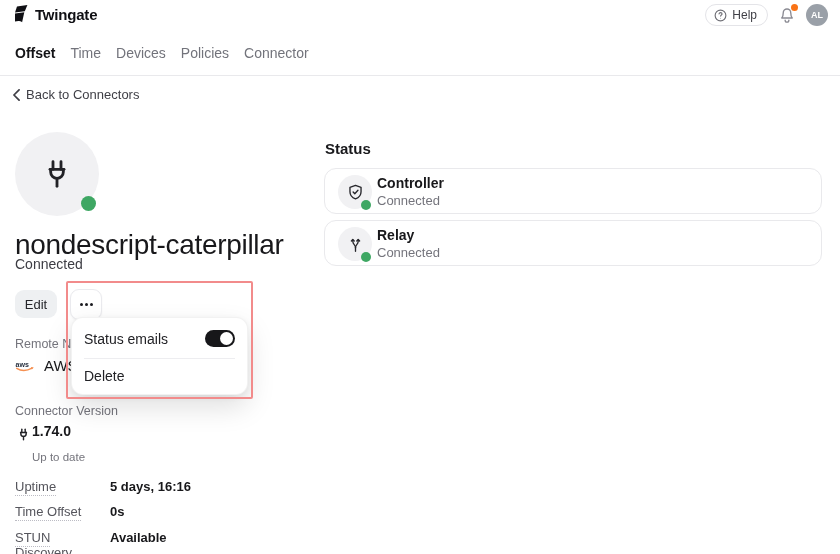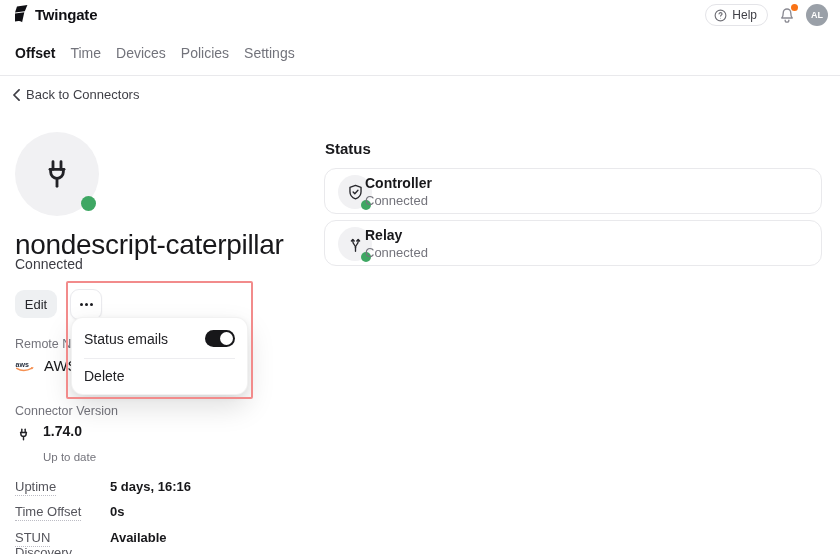--- a/index.html
+++ b/index.html
@@ -44,39 +44,39 @@
             border:1px solid #eaeaee;box-shadow:0 1px 2px rgba(0,0,0,.05);display:flex;align-items:center;
             justify-content:center;gap:2px;cursor:pointer;}
   .more-btn i{width:3px;height:3px;border-radius:50%;background:#1b1b20;}
 
   
   .field-label{font-size:12.5px;color:#74747c;}
   .remote-label{position:absolute;left:15px;top:337px;}
   .aws-row{position:absolute;left:15px;top:357px;display:flex;align-items:center;gap:9px;cursor:pointer;}
   .aws-name{font-size:15px;font-weight:500;color:#18181b;}
   .version-label{position:absolute;left:15px;top:404px;}
-  .version-row{position:absolute;left:15px;top:424px;display:flex;gap:11px;justify-content:space-between;}
+  .version-row{position:absolute;left:15px;top:424px;display:flex;gap:0;justify-content:space-between;}
   .version-num{font-size:14px;font-weight:700;color:#18181b;line-height:14px;}
   .version-status{font-size:11.5px;color:#74747c;margin-top:13px;}
 
   .stat-row{position:absolute;left:15px;width:280px;display:flex;align-items:baseline;}
   .stat-row .lbl{width:95px;font-size:13px;color:#55555c;}
   .stat-row .lbl span{border-bottom:1px dotted #bcbcc4;padding-bottom:1px;cursor:help;}
   .stat-row .val{font-size:13px;font-weight:700;color:#18181b;}
   .stat-0{top:479px;} .stat-1{top:504px;} .stat-2{top:530px;}
 
   
   .status-title{position:absolute;left:325px;top:140px;font-size:15px;font-weight:600;color:#18181b;}
   .status-card{position:absolute;left:324px;width:498px;height:46px;border:1px solid #e9e9ec;
                border-radius:12px;box-sizing:border-box;background:#fff;}
   .card-0{top:168px;} .card-1{top:220px;}
   .card-icon{position:absolute;left:13px;top:6px;width:34px;height:34px;border-radius:50%;
              background:#f1f1f3;display:flex;align-items:center;justify-content:center;}
   .mini-dot{position:absolute;left:23px;top:25px;width:10px;height:10px;border-radius:50%;background:#3EA763;}
-  .card-text{position:absolute;left:40px;top:6px;}
+  .card-text{position:absolute;left:52px;top:6px;}
   .card-title{font-size:14px;font-weight:700;color:#18181b;}
   .card-status{font-size:13px;color:#74747c;margin-top:2px;}
 
   
   .dropdown{position:absolute;left:71px;top:317px;width:177px;border-radius:12px;background:#fff;
             border:1px solid rgba(0,0,0,.05);box-shadow:0 12px 28px rgba(0,0,0,.13),0 2px 6px rgba(0,0,0,.06);
             z-index:5;box-sizing:border-box;padding:1px 0;}
   .menu-item{display:flex;align-items:center;justify-content:space-between;padding:0 12px;
              font-size:14px;color:#222226;cursor:pointer;}
   .menu-item.first{height:39px;}
@@ -129,21 +129,21 @@
     <div class="avatar">
       <span>AL</span>
     </div>
   </div>
 
   <div class="navbar">
     <span class="nav-item active">Offset</span>
     <span class="nav-item">Time</span>
     <span class="nav-item">Devices</span>
     <span class="nav-item">Policies</span>
-    <span class="nav-item">Settings</span>
+    <span class="nav-item">Connector</span>
   </div>
 
   <div class="back-link">
     <span>
       <svg width="9" height="12" viewBox="0 0 10 14" fill="none" stroke="#3f3f46" stroke-width="2" stroke-linecap="round" stroke-linejoin="round">
         <path d="M8 1 2 7l6 6"></path>
       </svg>
     </span>
     <span>Back to Connectors</span>
   </div>

